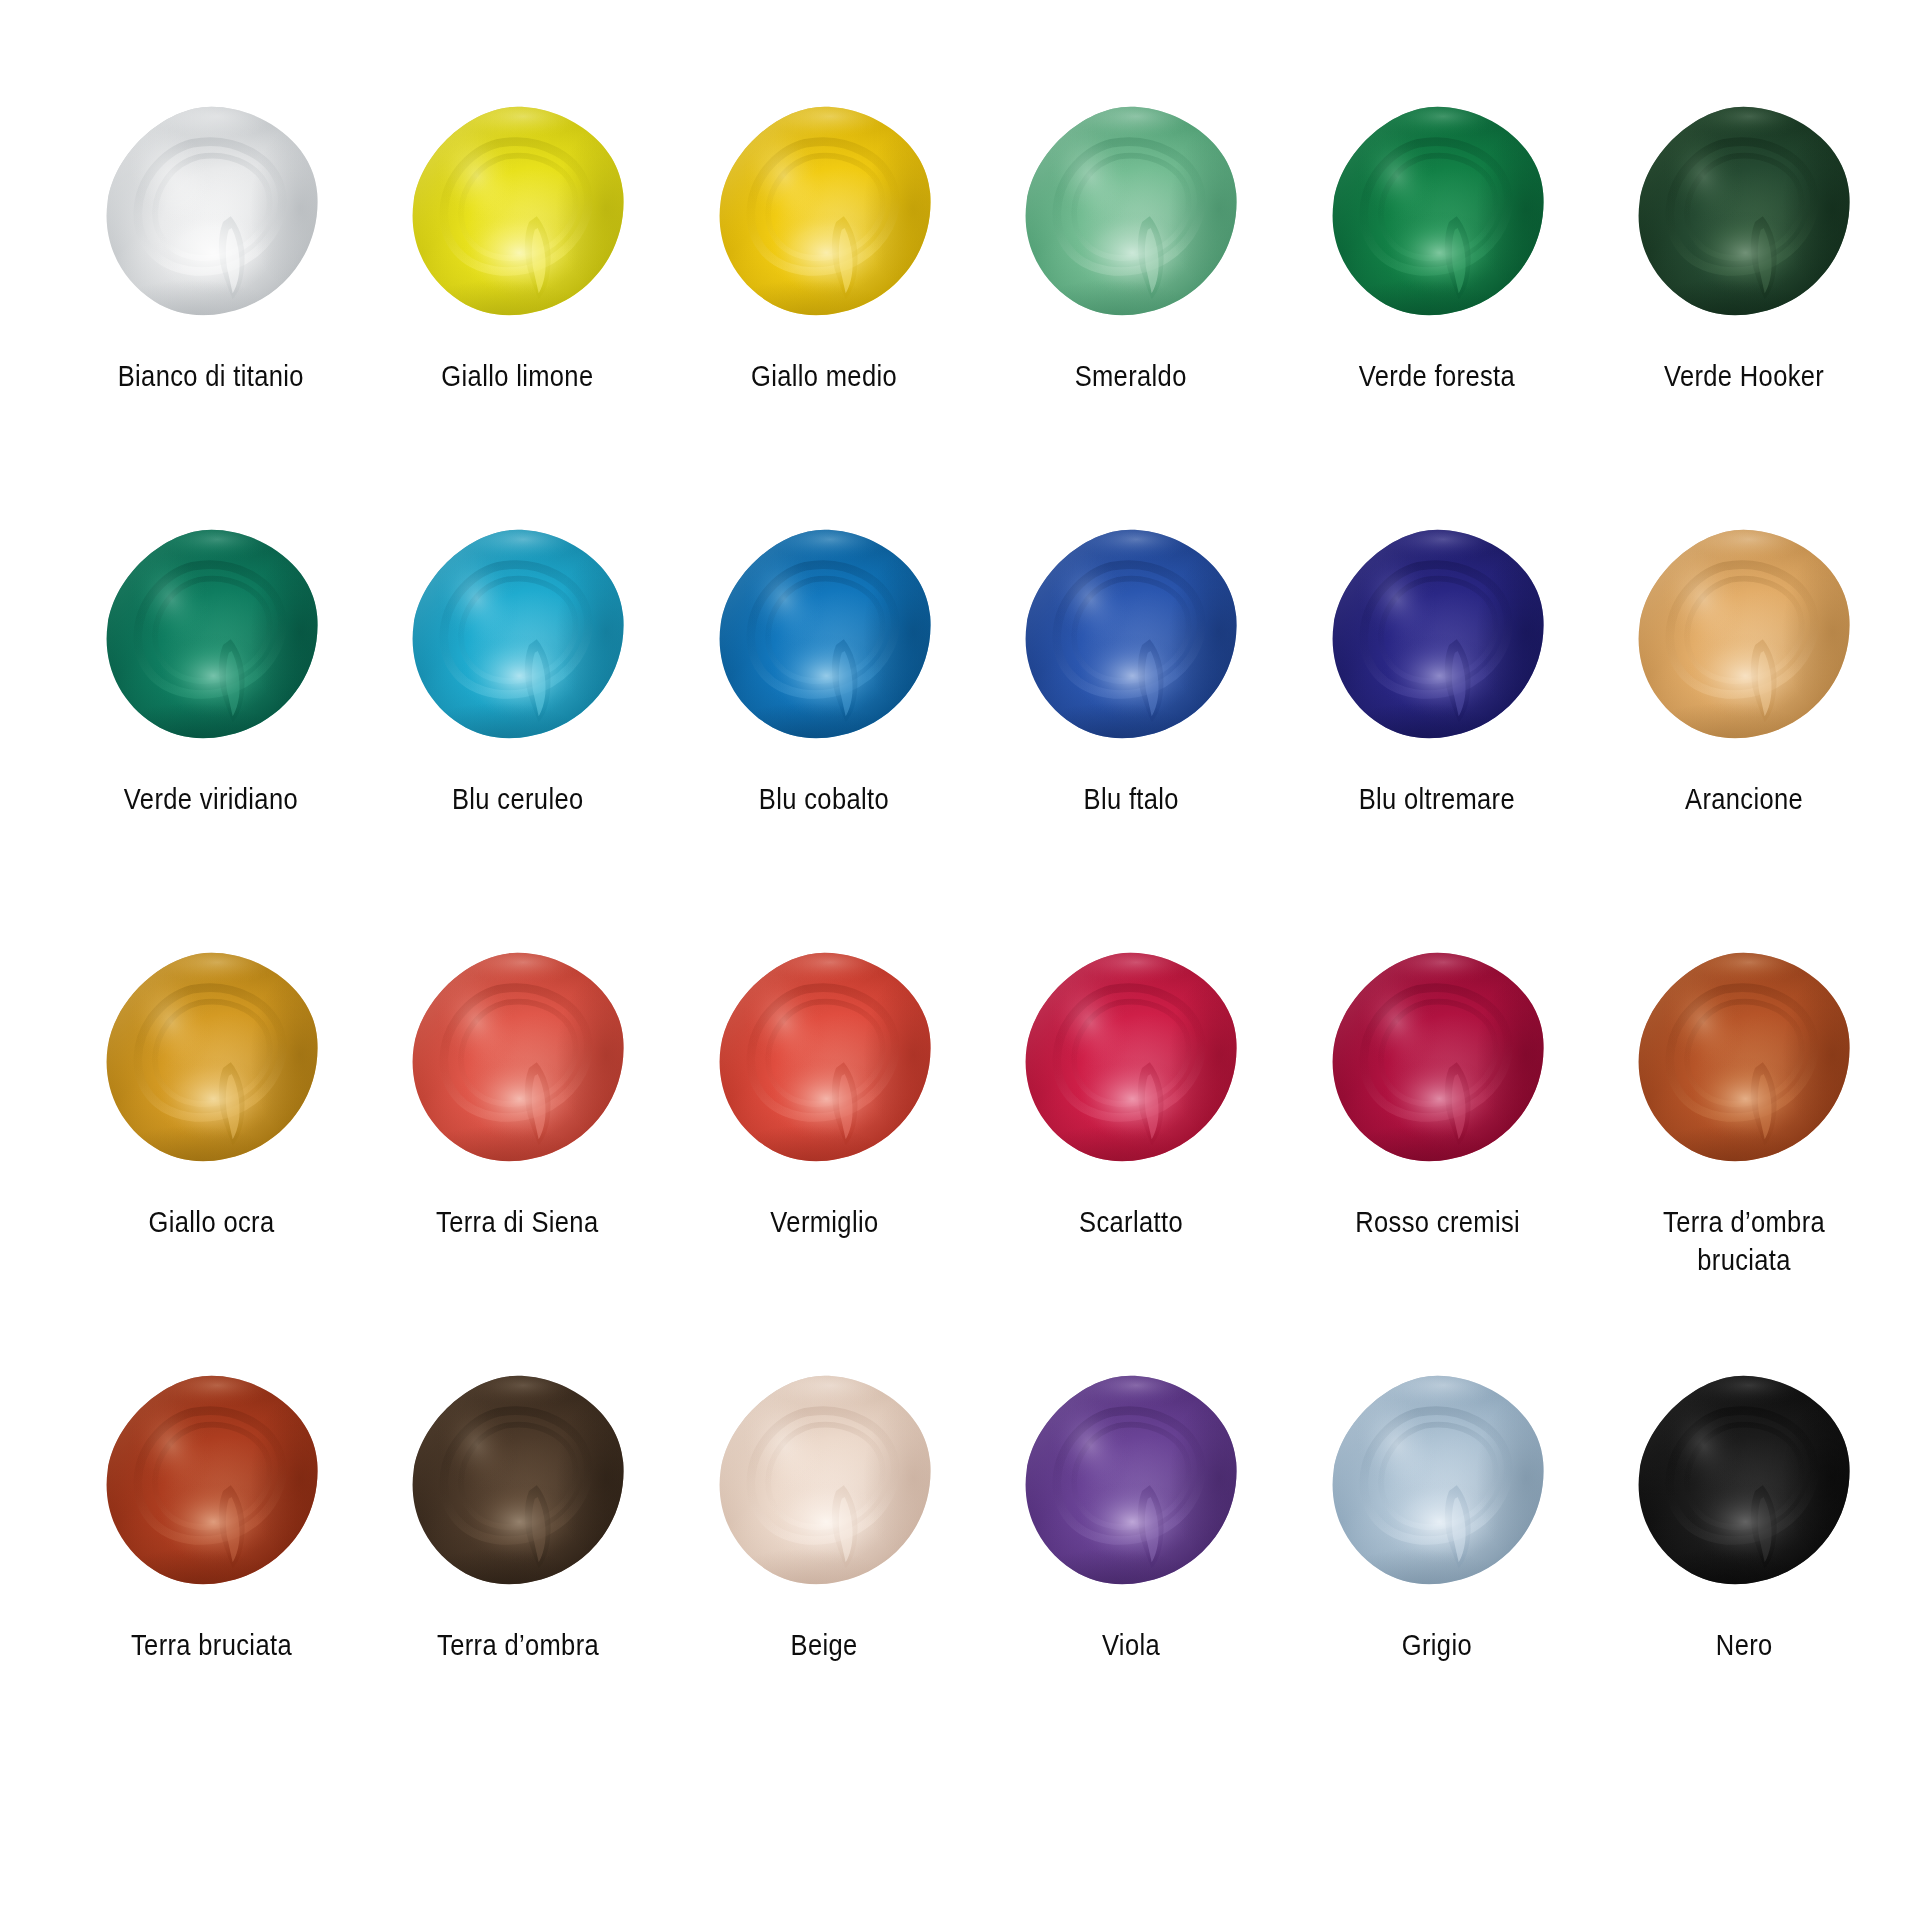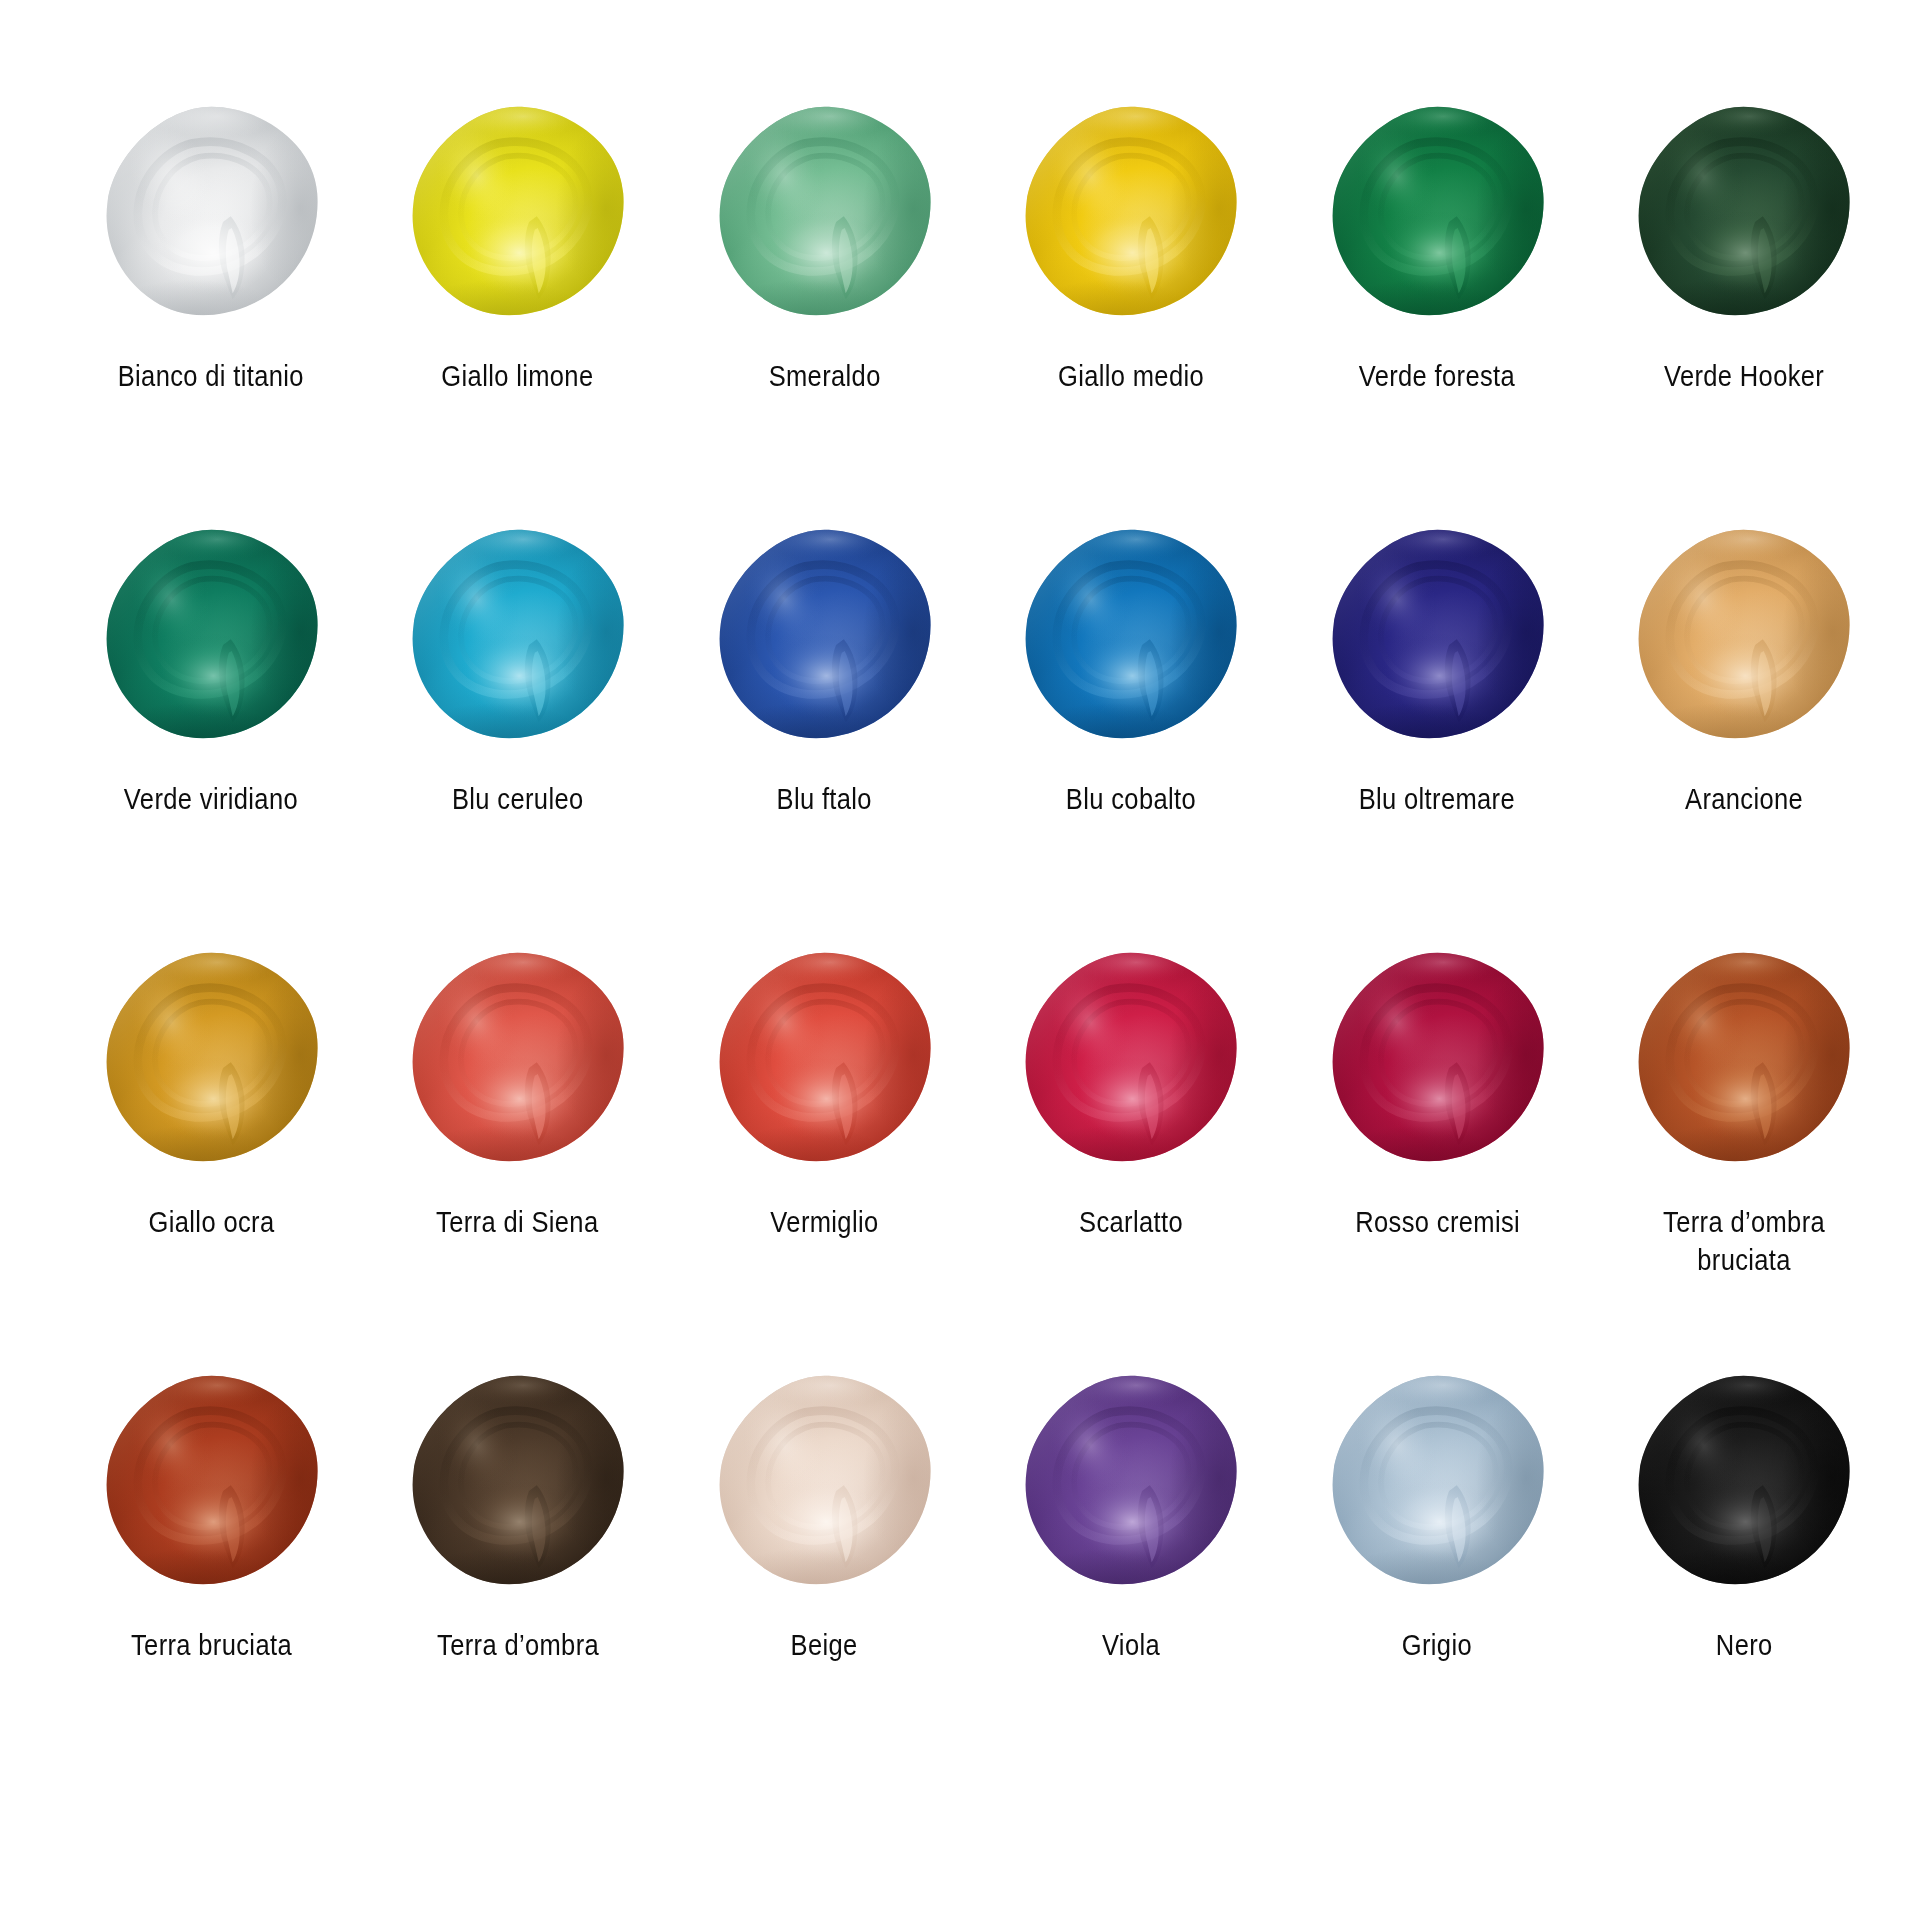--- a/index.html
+++ b/index.html
@@ -190,20 +190,81 @@
         </g>
       </svg>
     </div>
     <div class="swatch-label">Giallo limone</div>
   </div>
 
   <div class="swatch-cell">
     <div class="blob-wrap">
       <svg viewBox="0 0 232 232" xmlns="http://www.w3.org/2000/svg">
         <defs>
+          <radialGradient class="g-body" cx="0.58" cy="0.62" r="0.78" id="b2-body">
+            <stop offset="0%" class="s-body-0" stop-color="#fbe77f"></stop>
+            <stop offset="42%" class="s-body-1" stop-color="#f1cb12"></stop>
+            <stop offset="78%" class="s-body-2" stop-color="#d2ac07"></stop>
+            <stop offset="100%" class="s-body-3" stop-color="#b08f04"></stop>
+          </radialGradient>
+          <linearGradient class="g-rim" x1="0.12" y1="0.08" x2="0.85" y2="0.92" id="b2-rim">
+            <stop offset="0%" class="s-rim-0" stop-color="#fbe77f" stop-opacity="0.55"></stop>
+            <stop offset="38%" class="s-rim-1" stop-color="#f1cb12" stop-opacity="0"></stop>
+            <stop offset="100%" class="s-rim-2" stop-color="#b08f04" stop-opacity="0.75"></stop>
+          </linearGradient>
+          <linearGradient class="g-swirl" x1="0" y1="0" x2="0.2" y2="1" id="b2-swirl">
+            <stop offset="0%" class="s-swirl-0" stop-color="#b08f04" stop-opacity="0.55"></stop>
+            <stop offset="55%" class="s-swirl-1" stop-color="#d2ac07" stop-opacity="0.15"></stop>
+            <stop offset="100%" class="s-swirl-2" stop-color="#fbe77f" stop-opacity="0.45"></stop>
+          </linearGradient>
+          <radialGradient class="g-hi" cx="0.5" cy="0.5" r="0.5" id="b2-hi">
+            <stop offset="0%" class="s-hi-0" stop-color="#fdf3c0" stop-opacity="0.85"></stop>
+            <stop offset="60%" class="s-hi-1" stop-color="#fbe77f" stop-opacity="0.30"></stop>
+            <stop offset="100%" class="s-hi-2" stop-color="#f1cb12" stop-opacity="0"></stop>
+          </radialGradient>
+          <radialGradient class="g-shadow" cx="0.5" cy="0.5" r="0.5" id="b2-sh">
+            <stop offset="0%" class="s-sh-0" stop-color="#b08f04" stop-opacity="0.55"></stop>
+            <stop offset="100%" class="s-sh-1" stop-color="#b08f04" stop-opacity="0"></stop>
+          </radialGradient>
+          <clipPath class="cp-blob" id="b2-clip">
+            <path class="blob-path" d="M116 6 C165 6 222 42 226 96 C230 150 198 196 152 214 C118 227 84 226 56 208 C20 185 2 145 8 104 C15 55 66 6 116 6 Z"></path>
+          </clipPath>
+        </defs>
+
+        <path class="blob-path blob-body" d="M116 6 C165 6 222 42 226 96 C230 150 198 196 152 214 C118 227 84 226 56 208 C20 185 2 145 8 104 C15 55 66 6 116 6 Z" fill="url(#b2-body)"></path>
+
+        <g class="blob-clip" clip-path="url(#b2-clip)">
+
+          <path class="blob-path blob-rim" d="M116 6 C165 6 222 42 226 96 C230 150 198 196 152 214 C118 227 84 226 56 208 C20 185 2 145 8 104 C15 55 66 6 116 6 Z" fill="url(#b2-rim)"></path>
+
+          <path class="blob-swirl-outer" d="M96 44 C139 36 183 58 189 95 C194 128 170 158 139 171 C109 183 72 178 53 156 C33 133 36 97 55 72 C66 58 80 48 96 44 Z" fill="none" stroke="url(#b2-swirl)" stroke-width="9" opacity="0.8"></path>
+          <path class="blob-swirl-inner" d="M103 58 C138 52 172 70 176 99 C180 125 161 148 136 158 C112 168 83 164 68 147 C52 129 55 100 70 80 C79 68 91 61 103 58 Z" fill="none" stroke="url(#b2-swirl)" stroke-width="6" opacity="0.65"></path>
+
+          <path class="blob-beak" d="M136 120 C146 132 152 150 150 172 C149 188 144 200 138 206 C134 196 130 186 127 176 C123 162 122 140 128 126 Z" fill="#d2ac07" opacity="0.40"></path>
+          <path class="blob-beak-hi" d="M137 132 C143 144 146 160 145 176 C144 187 141 195 138 200 C136 191 134 182 132 173 C130 159 131 143 134 134 Z" fill="#fbe77f" opacity="0.55"></path>
+
+          <ellipse class="blob-gloss" cx="118" cy="158" rx="62" ry="44" fill="url(#b2-hi)"></ellipse>
+
+          <ellipse class="blob-sheen" cx="74" cy="78" rx="40" ry="54" transform="rotate(-28 74 78)" fill="url(#b2-hi)" opacity="0.5"></ellipse>
+
+          <ellipse class="blob-shade-r" cx="208" cy="112" rx="52" ry="88" fill="url(#b2-sh)"></ellipse>
+
+          <ellipse class="blob-shade-b" cx="96" cy="226" rx="96" ry="40" fill="url(#b2-sh)"></ellipse>
+
+          <ellipse class="blob-topedge" cx="122" cy="16" rx="70" ry="22" fill="url(#b2-hi)" opacity="0.45"></ellipse>
+        </g>
+      </svg>
+    </div>
+    <div class="swatch-label">Giallo medio</div>
+  </div>
+
+  <div class="swatch-cell">
+    <div class="blob-wrap">
+      <svg viewBox="0 0 232 232" xmlns="http://www.w3.org/2000/svg">
+        <defs>
           <radialGradient class="g-body" cx="0.58" cy="0.62" r="0.78" id="b3-body">
             <stop offset="0%" class="s-body-0" stop-color="#b3dcc3"></stop>
             <stop offset="42%" class="s-body-1" stop-color="#74bd93"></stop>
             <stop offset="78%" class="s-body-2" stop-color="#4d9b71"></stop>
             <stop offset="100%" class="s-body-3" stop-color="#3d8560"></stop>
           </radialGradient>
           <linearGradient class="g-rim" x1="0.12" y1="0.08" x2="0.85" y2="0.92" id="b3-rim">
             <stop offset="0%" class="s-rim-0" stop-color="#b3dcc3" stop-opacity="0.55"></stop>
             <stop offset="38%" class="s-rim-1" stop-color="#74bd93" stop-opacity="0"></stop>
             <stop offset="100%" class="s-rim-2" stop-color="#3d8560" stop-opacity="0.75"></stop>
@@ -251,81 +312,20 @@
         </g>
       </svg>
     </div>
     <div class="swatch-label">Smeraldo</div>
   </div>
 
   <div class="swatch-cell">
     <div class="blob-wrap">
       <svg viewBox="0 0 232 232" xmlns="http://www.w3.org/2000/svg">
         <defs>
-          <radialGradient class="g-body" cx="0.58" cy="0.62" r="0.78" id="b2-body">
-            <stop offset="0%" class="s-body-0" stop-color="#fbe77f"></stop>
-            <stop offset="42%" class="s-body-1" stop-color="#f1cb12"></stop>
-            <stop offset="78%" class="s-body-2" stop-color="#d2ac07"></stop>
-            <stop offset="100%" class="s-body-3" stop-color="#b08f04"></stop>
-          </radialGradient>
-          <linearGradient class="g-rim" x1="0.12" y1="0.08" x2="0.85" y2="0.92" id="b2-rim">
-            <stop offset="0%" class="s-rim-0" stop-color="#fbe77f" stop-opacity="0.55"></stop>
-            <stop offset="38%" class="s-rim-1" stop-color="#f1cb12" stop-opacity="0"></stop>
-            <stop offset="100%" class="s-rim-2" stop-color="#b08f04" stop-opacity="0.75"></stop>
-          </linearGradient>
-          <linearGradient class="g-swirl" x1="0" y1="0" x2="0.2" y2="1" id="b2-swirl">
-            <stop offset="0%" class="s-swirl-0" stop-color="#b08f04" stop-opacity="0.55"></stop>
-            <stop offset="55%" class="s-swirl-1" stop-color="#d2ac07" stop-opacity="0.15"></stop>
-            <stop offset="100%" class="s-swirl-2" stop-color="#fbe77f" stop-opacity="0.45"></stop>
-          </linearGradient>
-          <radialGradient class="g-hi" cx="0.5" cy="0.5" r="0.5" id="b2-hi">
-            <stop offset="0%" class="s-hi-0" stop-color="#fdf3c0" stop-opacity="0.85"></stop>
-            <stop offset="60%" class="s-hi-1" stop-color="#fbe77f" stop-opacity="0.30"></stop>
-            <stop offset="100%" class="s-hi-2" stop-color="#f1cb12" stop-opacity="0"></stop>
-          </radialGradient>
-          <radialGradient class="g-shadow" cx="0.5" cy="0.5" r="0.5" id="b2-sh">
-            <stop offset="0%" class="s-sh-0" stop-color="#b08f04" stop-opacity="0.55"></stop>
-            <stop offset="100%" class="s-sh-1" stop-color="#b08f04" stop-opacity="0"></stop>
-          </radialGradient>
-          <clipPath class="cp-blob" id="b2-clip">
-            <path class="blob-path" d="M116 6 C165 6 222 42 226 96 C230 150 198 196 152 214 C118 227 84 226 56 208 C20 185 2 145 8 104 C15 55 66 6 116 6 Z"></path>
-          </clipPath>
-        </defs>
-
-        <path class="blob-path blob-body" d="M116 6 C165 6 222 42 226 96 C230 150 198 196 152 214 C118 227 84 226 56 208 C20 185 2 145 8 104 C15 55 66 6 116 6 Z" fill="url(#b2-body)"></path>
-
-        <g class="blob-clip" clip-path="url(#b2-clip)">
-
-          <path class="blob-path blob-rim" d="M116 6 C165 6 222 42 226 96 C230 150 198 196 152 214 C118 227 84 226 56 208 C20 185 2 145 8 104 C15 55 66 6 116 6 Z" fill="url(#b2-rim)"></path>
-
-          <path class="blob-swirl-outer" d="M96 44 C139 36 183 58 189 95 C194 128 170 158 139 171 C109 183 72 178 53 156 C33 133 36 97 55 72 C66 58 80 48 96 44 Z" fill="none" stroke="url(#b2-swirl)" stroke-width="9" opacity="0.8"></path>
-          <path class="blob-swirl-inner" d="M103 58 C138 52 172 70 176 99 C180 125 161 148 136 158 C112 168 83 164 68 147 C52 129 55 100 70 80 C79 68 91 61 103 58 Z" fill="none" stroke="url(#b2-swirl)" stroke-width="6" opacity="0.65"></path>
-
-          <path class="blob-beak" d="M136 120 C146 132 152 150 150 172 C149 188 144 200 138 206 C134 196 130 186 127 176 C123 162 122 140 128 126 Z" fill="#d2ac07" opacity="0.40"></path>
-          <path class="blob-beak-hi" d="M137 132 C143 144 146 160 145 176 C144 187 141 195 138 200 C136 191 134 182 132 173 C130 159 131 143 134 134 Z" fill="#fbe77f" opacity="0.55"></path>
-
-          <ellipse class="blob-gloss" cx="118" cy="158" rx="62" ry="44" fill="url(#b2-hi)"></ellipse>
-
-          <ellipse class="blob-sheen" cx="74" cy="78" rx="40" ry="54" transform="rotate(-28 74 78)" fill="url(#b2-hi)" opacity="0.5"></ellipse>
-
-          <ellipse class="blob-shade-r" cx="208" cy="112" rx="52" ry="88" fill="url(#b2-sh)"></ellipse>
-
-          <ellipse class="blob-shade-b" cx="96" cy="226" rx="96" ry="40" fill="url(#b2-sh)"></ellipse>
-
-          <ellipse class="blob-topedge" cx="122" cy="16" rx="70" ry="22" fill="url(#b2-hi)" opacity="0.45"></ellipse>
-        </g>
-      </svg>
-    </div>
-    <div class="swatch-label">Giallo medio</div>
-  </div>
-
-  <div class="swatch-cell">
-    <div class="blob-wrap">
-      <svg viewBox="0 0 232 232" xmlns="http://www.w3.org/2000/svg">
-        <defs>
           <radialGradient class="g-body" cx="0.58" cy="0.62" r="0.78" id="b4-body">
             <stop offset="0%" class="s-body-0" stop-color="#3ca76c"></stop>
             <stop offset="42%" class="s-body-1" stop-color="#128046"></stop>
             <stop offset="78%" class="s-body-2" stop-color="#0a6136"></stop>
             <stop offset="100%" class="s-body-3" stop-color="#064a29"></stop>
           </radialGradient>
           <linearGradient class="g-rim" x1="0.12" y1="0.08" x2="0.85" y2="0.92" id="b4-rim">
             <stop offset="0%" class="s-rim-0" stop-color="#3ca76c" stop-opacity="0.55"></stop>
             <stop offset="38%" class="s-rim-1" stop-color="#128046" stop-opacity="0"></stop>
             <stop offset="100%" class="s-rim-2" stop-color="#064a29" stop-opacity="0.75"></stop>
@@ -556,20 +556,81 @@
         </g>
       </svg>
     </div>
     <div class="swatch-label">Blu ceruleo</div>
   </div>
 
   <div class="swatch-cell">
     <div class="blob-wrap">
       <svg viewBox="0 0 232 232" xmlns="http://www.w3.org/2000/svg">
         <defs>
+          <radialGradient class="g-body" cx="0.58" cy="0.62" r="0.78" id="b8-body">
+            <stop offset="0%" class="s-body-0" stop-color="#4ea3d9"></stop>
+            <stop offset="42%" class="s-body-1" stop-color="#1277bd"></stop>
+            <stop offset="78%" class="s-body-2" stop-color="#0b5a93"></stop>
+            <stop offset="100%" class="s-body-3" stop-color="#074372"></stop>
+          </radialGradient>
+          <linearGradient class="g-rim" x1="0.12" y1="0.08" x2="0.85" y2="0.92" id="b8-rim">
+            <stop offset="0%" class="s-rim-0" stop-color="#4ea3d9" stop-opacity="0.55"></stop>
+            <stop offset="38%" class="s-rim-1" stop-color="#1277bd" stop-opacity="0"></stop>
+            <stop offset="100%" class="s-rim-2" stop-color="#074372" stop-opacity="0.75"></stop>
+          </linearGradient>
+          <linearGradient class="g-swirl" x1="0" y1="0" x2="0.2" y2="1" id="b8-swirl">
+            <stop offset="0%" class="s-swirl-0" stop-color="#074372" stop-opacity="0.55"></stop>
+            <stop offset="55%" class="s-swirl-1" stop-color="#0b5a93" stop-opacity="0.15"></stop>
+            <stop offset="100%" class="s-swirl-2" stop-color="#4ea3d9" stop-opacity="0.45"></stop>
+          </linearGradient>
+          <radialGradient class="g-hi" cx="0.5" cy="0.5" r="0.5" id="b8-hi">
+            <stop offset="0%" class="s-hi-0" stop-color="#a9d8f0" stop-opacity="0.85"></stop>
+            <stop offset="60%" class="s-hi-1" stop-color="#4ea3d9" stop-opacity="0.30"></stop>
+            <stop offset="100%" class="s-hi-2" stop-color="#1277bd" stop-opacity="0"></stop>
+          </radialGradient>
+          <radialGradient class="g-shadow" cx="0.5" cy="0.5" r="0.5" id="b8-sh">
+            <stop offset="0%" class="s-sh-0" stop-color="#074372" stop-opacity="0.55"></stop>
+            <stop offset="100%" class="s-sh-1" stop-color="#074372" stop-opacity="0"></stop>
+          </radialGradient>
+          <clipPath class="cp-blob" id="b8-clip">
+            <path class="blob-path" d="M116 6 C165 6 222 42 226 96 C230 150 198 196 152 214 C118 227 84 226 56 208 C20 185 2 145 8 104 C15 55 66 6 116 6 Z"></path>
+          </clipPath>
+        </defs>
+
+        <path class="blob-path blob-body" d="M116 6 C165 6 222 42 226 96 C230 150 198 196 152 214 C118 227 84 226 56 208 C20 185 2 145 8 104 C15 55 66 6 116 6 Z" fill="url(#b8-body)"></path>
+
+        <g class="blob-clip" clip-path="url(#b8-clip)">
+
+          <path class="blob-path blob-rim" d="M116 6 C165 6 222 42 226 96 C230 150 198 196 152 214 C118 227 84 226 56 208 C20 185 2 145 8 104 C15 55 66 6 116 6 Z" fill="url(#b8-rim)"></path>
+
+          <path class="blob-swirl-outer" d="M96 44 C139 36 183 58 189 95 C194 128 170 158 139 171 C109 183 72 178 53 156 C33 133 36 97 55 72 C66 58 80 48 96 44 Z" fill="none" stroke="url(#b8-swirl)" stroke-width="9" opacity="0.8"></path>
+          <path class="blob-swirl-inner" d="M103 58 C138 52 172 70 176 99 C180 125 161 148 136 158 C112 168 83 164 68 147 C52 129 55 100 70 80 C79 68 91 61 103 58 Z" fill="none" stroke="url(#b8-swirl)" stroke-width="6" opacity="0.65"></path>
+
+          <path class="blob-beak" d="M136 120 C146 132 152 150 150 172 C149 188 144 200 138 206 C134 196 130 186 127 176 C123 162 122 140 128 126 Z" fill="#0b5a93" opacity="0.40"></path>
+          <path class="blob-beak-hi" d="M137 132 C143 144 146 160 145 176 C144 187 141 195 138 200 C136 191 134 182 132 173 C130 159 131 143 134 134 Z" fill="#4ea3d9" opacity="0.55"></path>
+
+          <ellipse class="blob-gloss" cx="118" cy="158" rx="62" ry="44" fill="url(#b8-hi)"></ellipse>
+
+          <ellipse class="blob-sheen" cx="74" cy="78" rx="40" ry="54" transform="rotate(-28 74 78)" fill="url(#b8-hi)" opacity="0.5"></ellipse>
+
+          <ellipse class="blob-shade-r" cx="208" cy="112" rx="52" ry="88" fill="url(#b8-sh)"></ellipse>
+
+          <ellipse class="blob-shade-b" cx="96" cy="226" rx="96" ry="40" fill="url(#b8-sh)"></ellipse>
+
+          <ellipse class="blob-topedge" cx="122" cy="16" rx="70" ry="22" fill="url(#b8-hi)" opacity="0.45"></ellipse>
+        </g>
+      </svg>
+    </div>
+    <div class="swatch-label">Blu cobalto</div>
+  </div>
+
+  <div class="swatch-cell">
+    <div class="blob-wrap">
+      <svg viewBox="0 0 232 232" xmlns="http://www.w3.org/2000/svg">
+        <defs>
           <radialGradient class="g-body" cx="0.58" cy="0.62" r="0.78" id="b9-body">
             <stop offset="0%" class="s-body-0" stop-color="#5f83cc"></stop>
             <stop offset="42%" class="s-body-1" stop-color="#2b57b0"></stop>
             <stop offset="78%" class="s-body-2" stop-color="#1d3f88"></stop>
             <stop offset="100%" class="s-body-3" stop-color="#142e68"></stop>
           </radialGradient>
           <linearGradient class="g-rim" x1="0.12" y1="0.08" x2="0.85" y2="0.92" id="b9-rim">
             <stop offset="0%" class="s-rim-0" stop-color="#5f83cc" stop-opacity="0.55"></stop>
             <stop offset="38%" class="s-rim-1" stop-color="#2b57b0" stop-opacity="0"></stop>
             <stop offset="100%" class="s-rim-2" stop-color="#142e68" stop-opacity="0.75"></stop>
@@ -617,81 +678,20 @@
         </g>
       </svg>
     </div>
     <div class="swatch-label">Blu ftalo</div>
   </div>
 
   <div class="swatch-cell">
     <div class="blob-wrap">
       <svg viewBox="0 0 232 232" xmlns="http://www.w3.org/2000/svg">
         <defs>
-          <radialGradient class="g-body" cx="0.58" cy="0.62" r="0.78" id="b8-body">
-            <stop offset="0%" class="s-body-0" stop-color="#4ea3d9"></stop>
-            <stop offset="42%" class="s-body-1" stop-color="#1277bd"></stop>
-            <stop offset="78%" class="s-body-2" stop-color="#0b5a93"></stop>
-            <stop offset="100%" class="s-body-3" stop-color="#074372"></stop>
-          </radialGradient>
-          <linearGradient class="g-rim" x1="0.12" y1="0.08" x2="0.85" y2="0.92" id="b8-rim">
-            <stop offset="0%" class="s-rim-0" stop-color="#4ea3d9" stop-opacity="0.55"></stop>
-            <stop offset="38%" class="s-rim-1" stop-color="#1277bd" stop-opacity="0"></stop>
-            <stop offset="100%" class="s-rim-2" stop-color="#074372" stop-opacity="0.75"></stop>
-          </linearGradient>
-          <linearGradient class="g-swirl" x1="0" y1="0" x2="0.2" y2="1" id="b8-swirl">
-            <stop offset="0%" class="s-swirl-0" stop-color="#074372" stop-opacity="0.55"></stop>
-            <stop offset="55%" class="s-swirl-1" stop-color="#0b5a93" stop-opacity="0.15"></stop>
-            <stop offset="100%" class="s-swirl-2" stop-color="#4ea3d9" stop-opacity="0.45"></stop>
-          </linearGradient>
-          <radialGradient class="g-hi" cx="0.5" cy="0.5" r="0.5" id="b8-hi">
-            <stop offset="0%" class="s-hi-0" stop-color="#a9d8f0" stop-opacity="0.85"></stop>
-            <stop offset="60%" class="s-hi-1" stop-color="#4ea3d9" stop-opacity="0.30"></stop>
-            <stop offset="100%" class="s-hi-2" stop-color="#1277bd" stop-opacity="0"></stop>
-          </radialGradient>
-          <radialGradient class="g-shadow" cx="0.5" cy="0.5" r="0.5" id="b8-sh">
-            <stop offset="0%" class="s-sh-0" stop-color="#074372" stop-opacity="0.55"></stop>
-            <stop offset="100%" class="s-sh-1" stop-color="#074372" stop-opacity="0"></stop>
-          </radialGradient>
-          <clipPath class="cp-blob" id="b8-clip">
-            <path class="blob-path" d="M116 6 C165 6 222 42 226 96 C230 150 198 196 152 214 C118 227 84 226 56 208 C20 185 2 145 8 104 C15 55 66 6 116 6 Z"></path>
-          </clipPath>
-        </defs>
-
-        <path class="blob-path blob-body" d="M116 6 C165 6 222 42 226 96 C230 150 198 196 152 214 C118 227 84 226 56 208 C20 185 2 145 8 104 C15 55 66 6 116 6 Z" fill="url(#b8-body)"></path>
-
-        <g class="blob-clip" clip-path="url(#b8-clip)">
-
-          <path class="blob-path blob-rim" d="M116 6 C165 6 222 42 226 96 C230 150 198 196 152 214 C118 227 84 226 56 208 C20 185 2 145 8 104 C15 55 66 6 116 6 Z" fill="url(#b8-rim)"></path>
-
-          <path class="blob-swirl-outer" d="M96 44 C139 36 183 58 189 95 C194 128 170 158 139 171 C109 183 72 178 53 156 C33 133 36 97 55 72 C66 58 80 48 96 44 Z" fill="none" stroke="url(#b8-swirl)" stroke-width="9" opacity="0.8"></path>
-          <path class="blob-swirl-inner" d="M103 58 C138 52 172 70 176 99 C180 125 161 148 136 158 C112 168 83 164 68 147 C52 129 55 100 70 80 C79 68 91 61 103 58 Z" fill="none" stroke="url(#b8-swirl)" stroke-width="6" opacity="0.65"></path>
-
-          <path class="blob-beak" d="M136 120 C146 132 152 150 150 172 C149 188 144 200 138 206 C134 196 130 186 127 176 C123 162 122 140 128 126 Z" fill="#0b5a93" opacity="0.40"></path>
-          <path class="blob-beak-hi" d="M137 132 C143 144 146 160 145 176 C144 187 141 195 138 200 C136 191 134 182 132 173 C130 159 131 143 134 134 Z" fill="#4ea3d9" opacity="0.55"></path>
-
-          <ellipse class="blob-gloss" cx="118" cy="158" rx="62" ry="44" fill="url(#b8-hi)"></ellipse>
-
-          <ellipse class="blob-sheen" cx="74" cy="78" rx="40" ry="54" transform="rotate(-28 74 78)" fill="url(#b8-hi)" opacity="0.5"></ellipse>
-
-          <ellipse class="blob-shade-r" cx="208" cy="112" rx="52" ry="88" fill="url(#b8-sh)"></ellipse>
-
-          <ellipse class="blob-shade-b" cx="96" cy="226" rx="96" ry="40" fill="url(#b8-sh)"></ellipse>
-
-          <ellipse class="blob-topedge" cx="122" cy="16" rx="70" ry="22" fill="url(#b8-hi)" opacity="0.45"></ellipse>
-        </g>
-      </svg>
-    </div>
-    <div class="swatch-label">Blu cobalto</div>
-  </div>
-
-  <div class="swatch-cell">
-    <div class="blob-wrap">
-      <svg viewBox="0 0 232 232" xmlns="http://www.w3.org/2000/svg">
-        <defs>
           <radialGradient class="g-body" cx="0.58" cy="0.62" r="0.78" id="b10-body">
             <stop offset="0%" class="s-body-0" stop-color="#5853ab"></stop>
             <stop offset="42%" class="s-body-1" stop-color="#2a2785"></stop>
             <stop offset="78%" class="s-body-2" stop-color="#1c1a63"></stop>
             <stop offset="100%" class="s-body-3" stop-color="#11104a"></stop>
           </radialGradient>
           <linearGradient class="g-rim" x1="0.12" y1="0.08" x2="0.85" y2="0.92" id="b10-rim">
             <stop offset="0%" class="s-rim-0" stop-color="#5853ab" stop-opacity="0.55"></stop>
             <stop offset="38%" class="s-rim-1" stop-color="#2a2785" stop-opacity="0"></stop>
             <stop offset="100%" class="s-rim-2" stop-color="#11104a" stop-opacity="0.75"></stop>

